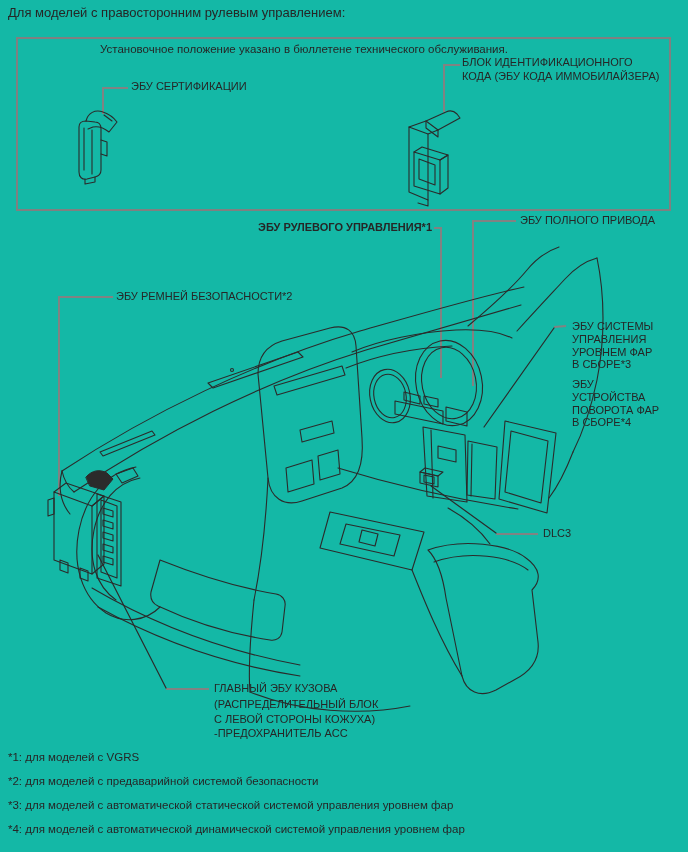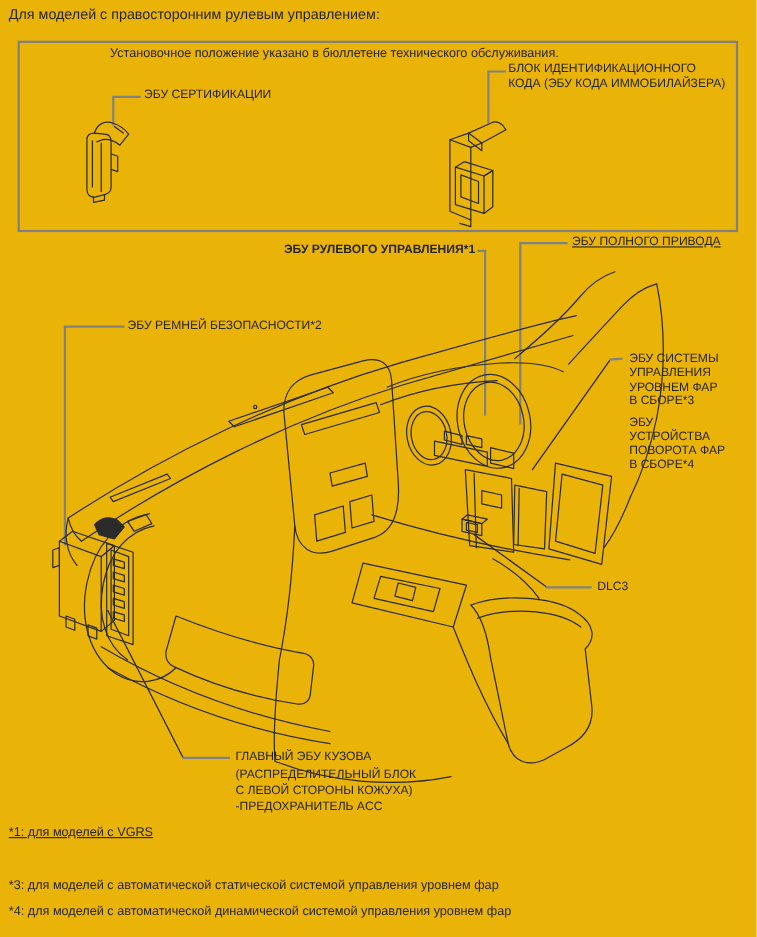--- a/index.html
+++ b/index.html
@@ -1,17 +1,17 @@
 <!DOCTYPE html>
 <html><head>
 <meta charset="utf-8">
 <style>
   html,body{margin:0;padding:0;background:#ffffff;}
   body{font-family:"Liberation Sans","DejaVu Sans",sans-serif;color:#262626;}
-  #stage{position:relative;width:688px;height:852px;background:#eab308;overflow:hidden;}
+  #stage{position:relative;width:688px;height:852px;background:#14b8a6;overflow:hidden;}
   .abs{position:absolute;}
   .lbl{font-size:11px;line-height:13px;white-space:pre-line;letter-spacing:0;}
   .title{font-size:13px;line-height:16px;}
   .note{font-size:11.5px;line-height:14px;}
   .foot{font-size:11.5px;line-height:14px;white-space:nowrap;}
   .bulletin-box{border:2px solid #808080;box-sizing:border-box;}
   svg{display:block;}
   .art{stroke:#2b2b2b;stroke-width:1.1;fill:none;stroke-linecap:round;stroke-linejoin:round;}
   .leader{stroke:#828282;stroke-width:2;fill:none;stroke-linecap:butt;stroke-linejoin:miter;}
   .pointer{stroke:#2b2b2b;stroke-width:1.2;fill:none;stroke-linecap:round;}
@@ -25,37 +25,38 @@
   <div class="abs title" style="left:8px;top:5px;">Для моделей с правосторонним рулевым управлением:</div>
 
   <div class="abs bulletin-box" style="left:16px;top:37px;width:655px;height:174px;"></div>
   <div class="abs note" style="left:24px;top:42px;width:560px;text-align:center;">Установочное положение указано в бюллетене технического обслуживания.</div>
 
   <div class="abs lbl" style="left:131px;top:80px;">ЭБУ СЕРТИФИКАЦИИ</div>
   <div class="abs lbl" style="left:462px;top:56px;width:226px;line-height:13.5px;">БЛОК ИДЕНТИФИКАЦИОННОГО
 КОДА (ЭБУ КОДА ИММОБИЛАЙЗЕРА)</div>
 
   <div class="abs lbl" style="left:222px;top:221px;width:210px;text-align:right;font-weight:bold;">ЭБУ РУЛЕВОГО УПРАВЛЕНИЯ*1</div>
-  <div class="abs lbl" style="left:520px;top:214px;text-decoration:underline;">ЭБУ ПОЛНОГО ПРИВОДА</div>
+  <div class="abs lbl" style="left:520px;top:214px;">ЭБУ ПОЛНОГО ПРИВОДА</div>
   <div class="abs lbl" style="left:116px;top:290px;">ЭБУ РЕМНЕЙ БЕЗОПАСНОСТИ*2</div>
   <div class="abs lbl" style="left:572px;top:320px;line-height:12.8px;">ЭБУ СИСТЕМЫ
 УПРАВЛЕНИЯ
 УРОВНЕМ ФАР
 В СБОРЕ*3</div>
   <div class="abs lbl" style="left:572px;top:378px;line-height:12.8px;">ЭБУ
 УСТРОЙСТВА
 ПОВОРОТА ФАР
 В СБОРЕ*4</div>
   <div class="abs lbl" style="left:543px;top:527px;">DLC3</div>
   <div class="abs lbl" style="left:214px;top:681px;line-height:15.5px;">ГЛАВНЫЙ ЭБУ КУЗОВА
 (РАСПРЕДЕЛИТЕЛЬНЫЙ БЛОК
 С ЛЕВОЙ СТОРОНЫ КОЖУХА)</div>
   <div class="abs lbl" style="left:214px;top:727px;">-ПРЕДОХРАНИТЕЛЬ ACC</div>
 
-  <div class="abs foot" style="left:8px;top:750px;text-decoration:underline;">*1: для моделей с VGRS</div>
+  <div class="abs foot" style="left:8px;top:750px;">*1: для моделей с VGRS</div>
+  <div class="abs foot" style="left:8px;top:774px;">*2: для моделей с предаварийной системой безопасности</div>
   <div class="abs foot" style="left:8px;top:798px;">*3: для моделей с автоматической статической системой управления уровнем фар</div>
   <div class="abs foot" style="left:8px;top:822px;">*4: для моделей с автоматической динамической системой управления уровнем фар</div>
 
   <svg class="abs" style="left:0;top:0;" width="688" height="852" viewBox="0 0 688 852">
 
     <g class="leader">
       <polyline points="128,88 103,88 103,114"></polyline>
       <polyline points="460,65 444,65 444,112"></polyline>
       <polyline points="434,228 441,228 441,378"></polyline>
       <polyline points="516,221 473,221 473,386"></polyline>

